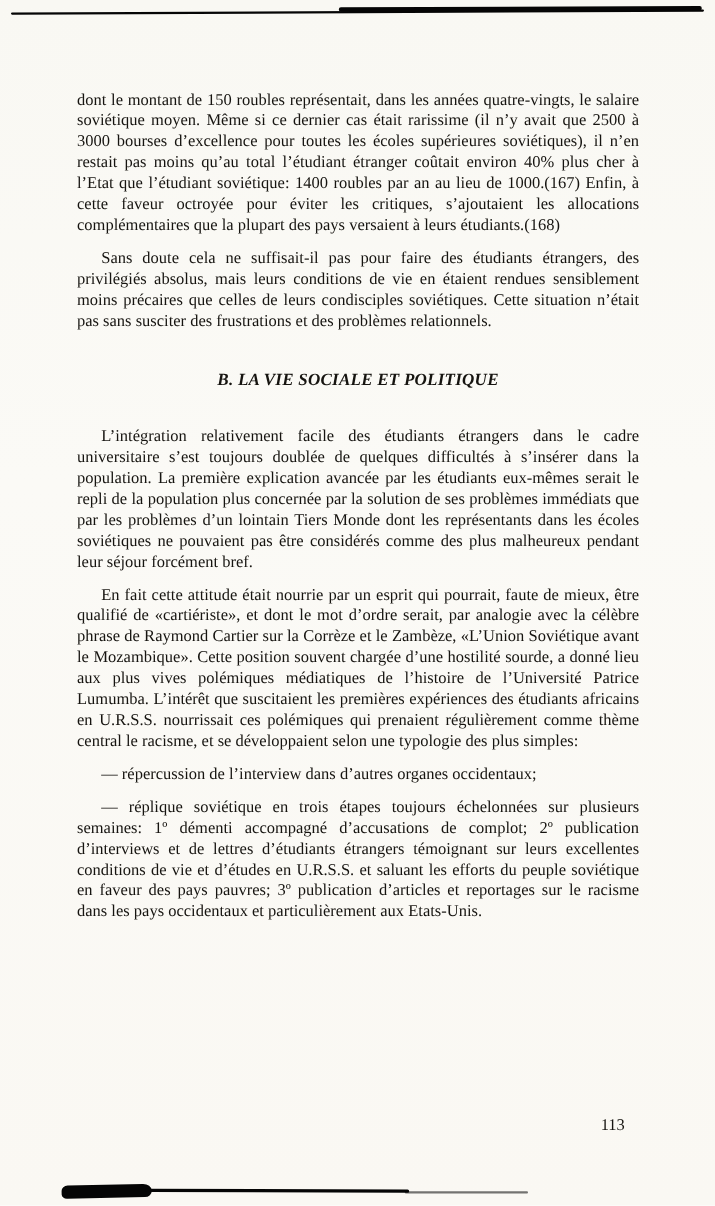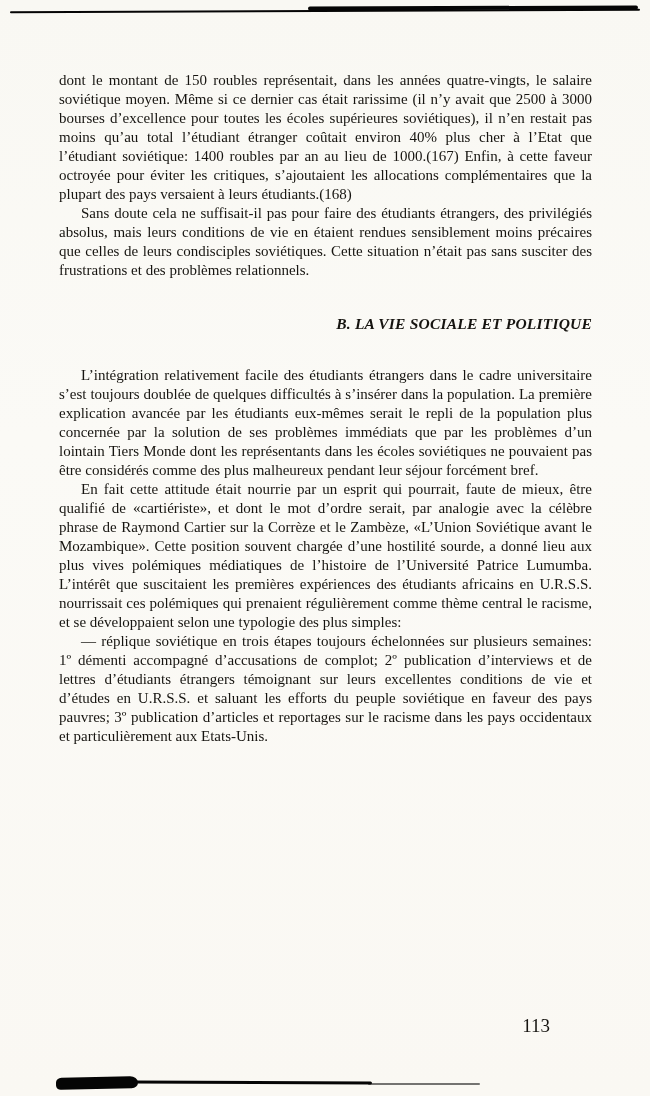--- a/index.html
+++ b/index.html
@@ -20,40 +20,40 @@
       left: 59px;
       top: 71px;
       width: 533px;
       font-size: 15px;
       line-height: 19px;
       text-align: justify;
       hyphens: auto;
       -webkit-hyphens: auto;
     }
     .page-text p {
-      margin: 0;
+      margin: 11px;
       text-indent: 22px;
     }
     .page-text p.first {
       text-indent: 0;
     }
     .section-heading {
       font-size: 15.5px;
       font-weight: 700;
       font-style: italic;
       letter-spacing: 0.2px;
       margin: 34px 0 33px 0;
-      text-align: right;
+      text-align: center;
       text-indent: 0;
     }
     .page-number {
       position: absolute;
       top: 1015px;
-      right: 100px;
-      font-size: 19px;
+      right: 82px;
+      font-size: 15px;
       font-family: "Liberation Serif", serif;
       color: #161410;
     }
     
     .art {
       position: absolute;
       background: #050505;
     }
     .art-top-thin {
       top: 10px; left: 10px; width: 630px; height: 2px;
@@ -94,20 +94,21 @@
 
     <p>Sans doute cela ne suffisait-il pas pour faire des étudiants étrangers, des privilégiés absolus, mais leurs conditions de vie en étaient rendues sensiblement moins précaires que celles de leurs condisciples soviétiques. Cette situation n’était pas sans susciter des frustrations et des problèmes relationnels.</p>
 
     <h2 class="section-heading">B. LA VIE SOCIALE ET POLITIQUE</h2>
 
     <p>L’intégration relativement facile des étudiants étrangers dans le cadre universitaire s’est toujours doublée de quelques difficultés à s’insérer dans la population. La première explication avancée par les étudiants eux-mêmes serait le repli de la population plus concernée par la solution de ses problèmes immédiats que par les problèmes d’un lointain Tiers Monde dont les représentants dans les écoles soviétiques ne pouvaient pas être considérés comme des plus malheureux pendant leur séjour forcément bref.</p>
 
     <p>En fait cette attitude était nourrie par un esprit qui pourrait, faute de mieux, être qualifié de «cartiériste», et dont le mot d’ordre serait, par analogie avec la célèbre phrase de Raymond Cartier sur la Corrèze et le Zambèze, «L’Union Soviétique avant le Mozambique». Cette position souvent chargée d’une hostilité sourde, a donné lieu aux plus vives polémiques médiatiques de l’histoire de l’Université Patrice Lumumba. L’intérêt que suscitaient les premières expériences des étudiants africains en U.R.S.S. nourrissait ces polémiques qui prenaient régulièrement comme thème central le racisme, et se développaient selon une typologie des plus simples:</p>
 
 
+    <p>— répercussion de l’interview dans d’autres organes occidentaux;</p>
 
     <p>— réplique soviétique en trois étapes toujours échelonnées sur plusieurs semaines: 1º démenti accompagné d’accusations de complot; 2º publication d’interviews et de lettres d’étudiants étrangers témoignant sur leurs excellentes conditions de vie et d’études en U.R.S.S. et saluant les efforts du peuple soviétique en faveur des pays pauvres; 3º publication d’articles et reportages sur le racisme dans les pays occidentaux et particulièrement aux Etats-Unis.</p>
   </div>
 
   <div class="page-number">113</div>
 
   <div class="art art-bottom-blob"></div>
   <div class="art art-bottom-line"></div>
   <div class="art art-bottom-line2"></div>
 

